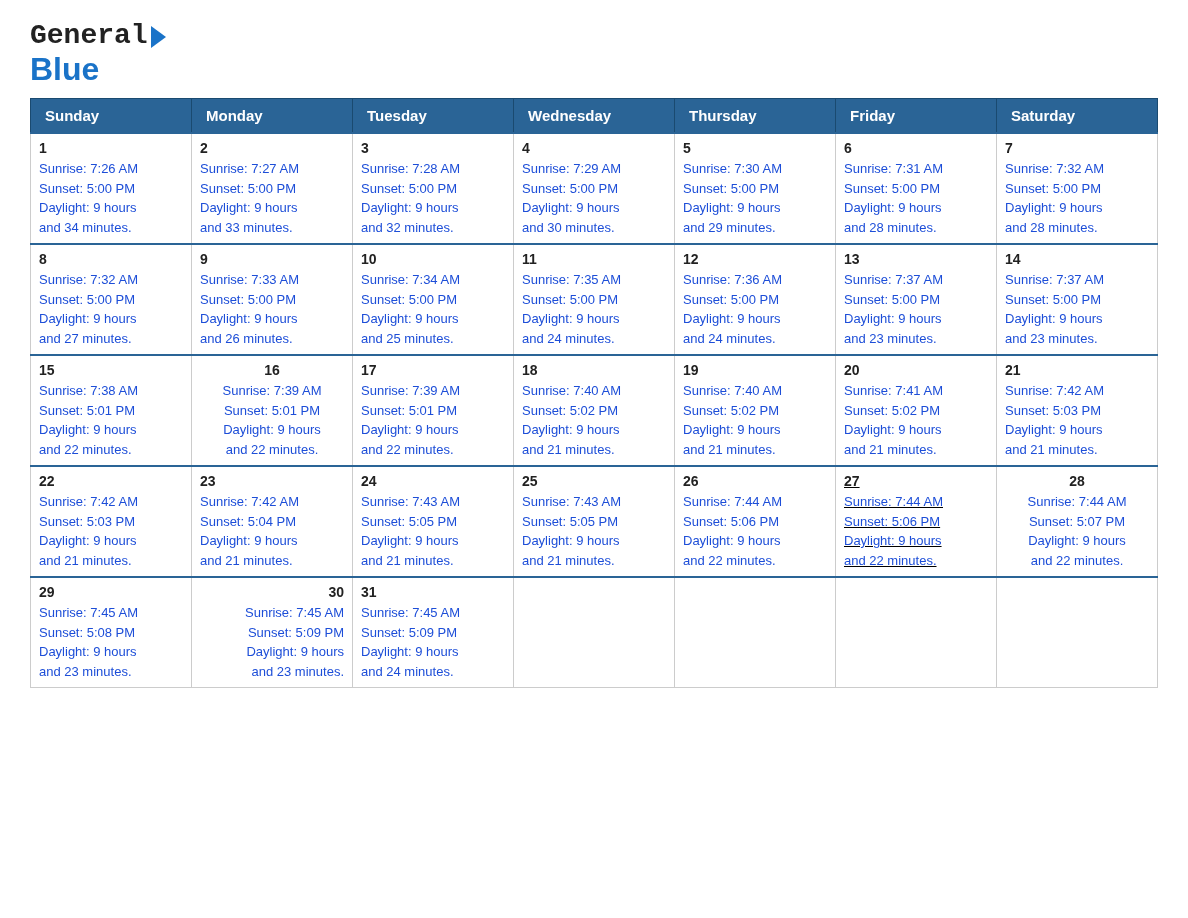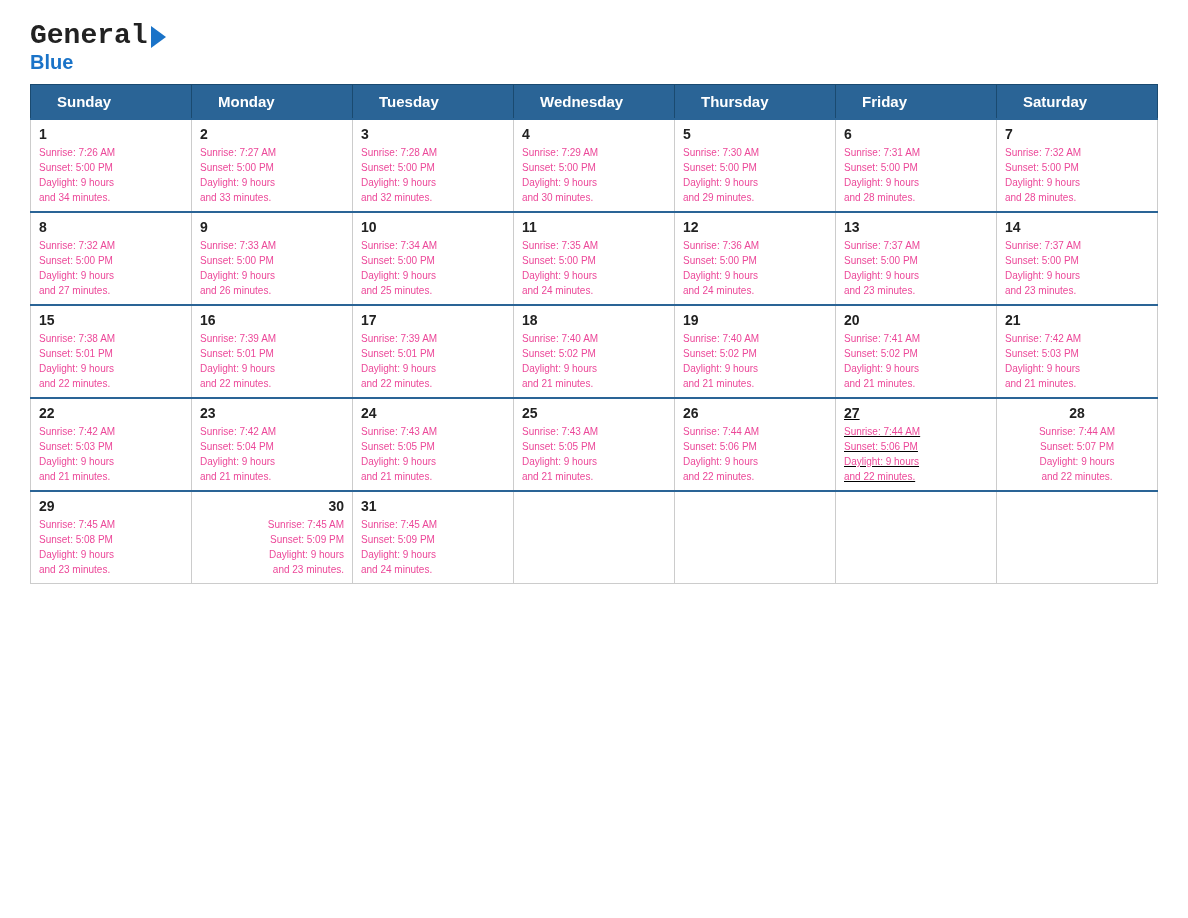--- a/index.html
+++ b/index.html
@@ -43,40 +43,40 @@
     table {
       width: 100%;
       border-collapse: collapse;
       margin-top: 10px;
     }
     th {
       background-color: #2a6496;
       color: #fff;
       font-size: 15px;
       font-weight: bold;
-      padding: 8px 26px;
+      padding: 8px 14px;
       text-align: left;
       border: 1px solid #1a4a70;
     }
     td {
       border: 1px solid #ccc;
       vertical-align: top;
       padding: 6px 8px;
       width: calc(100% / 7);
       min-height: 90px;
     }
     .day-number {
       font-size: 14px;
       font-weight: bold;
       color: #222;
       margin-bottom: 3px;
     }
     .day-info {
-      font-size: 10px;
-      color: #ec4899;
+      font-size: 13px;
+      color: #1d4ed8;
       line-height: 1.5;
     }
     td.empty {
       background: #fff;
     }
     tr td {
       border-top: 2px solid #2a6496;
     }
     tr td + td {
       border-top: 2px solid #2a6496;
@@ -97,21 +97,21 @@
 </head>
 <body>
 
 <div class="header">
   <div class="logo">
     <div class="logo-line1">
       <span style="font-size:28px;font-weight:bold;color:#222;">General</span>
       <span style="display:inline-block;width:0;height:0;border-top:11px solid transparent;border-bottom:11px solid transparent;border-left:15px solid #1a73c8;margin-left:3px;margin-top:2px;"></span>
     </div>
     <div>
-      <span style="font-size:20px;font-weight:bold;color:#1a73c8;">Blue</span>
+      <span style="font-size:32px;font-weight:bold;color:#1a73c8;">Blue</span>
     </div>
   </div>
   <div class="title-block">
     <div class="calendar-title"></div>
     <div class="calendar-subtitle"></div>
   </div>
 </div>
 
 <table>
   <thead>
@@ -259,21 +259,21 @@
       <tr>
         <td style="border-top: 2px solid rgb(42, 100, 150);">
         <div class="day-number">15</div>
         <div class="day-info">
           Sunrise: 7:38 AM<br>
           Sunset: 5:01 PM<br>
           Daylight: 9 hours<br>
           and 22 minutes.
         </div>
       </td>
-        <td style="border-top: 2px solid rgb(42, 100, 150);">
+        <td style="border-top: 2px solid rgb(42, 100, 150); text-align: center;">
         <div class="day-number">16</div>
         <div class="day-info">
           Sunrise: 7:39 AM<br>
           Sunset: 5:01 PM<br>
           Daylight: 9 hours<br>
           and 22 minutes.
         </div>
       </td>
         <td style="border-top: 2px solid rgb(42, 100, 150); border-radius: 18px;">
         <div class="day-number">17</div>

